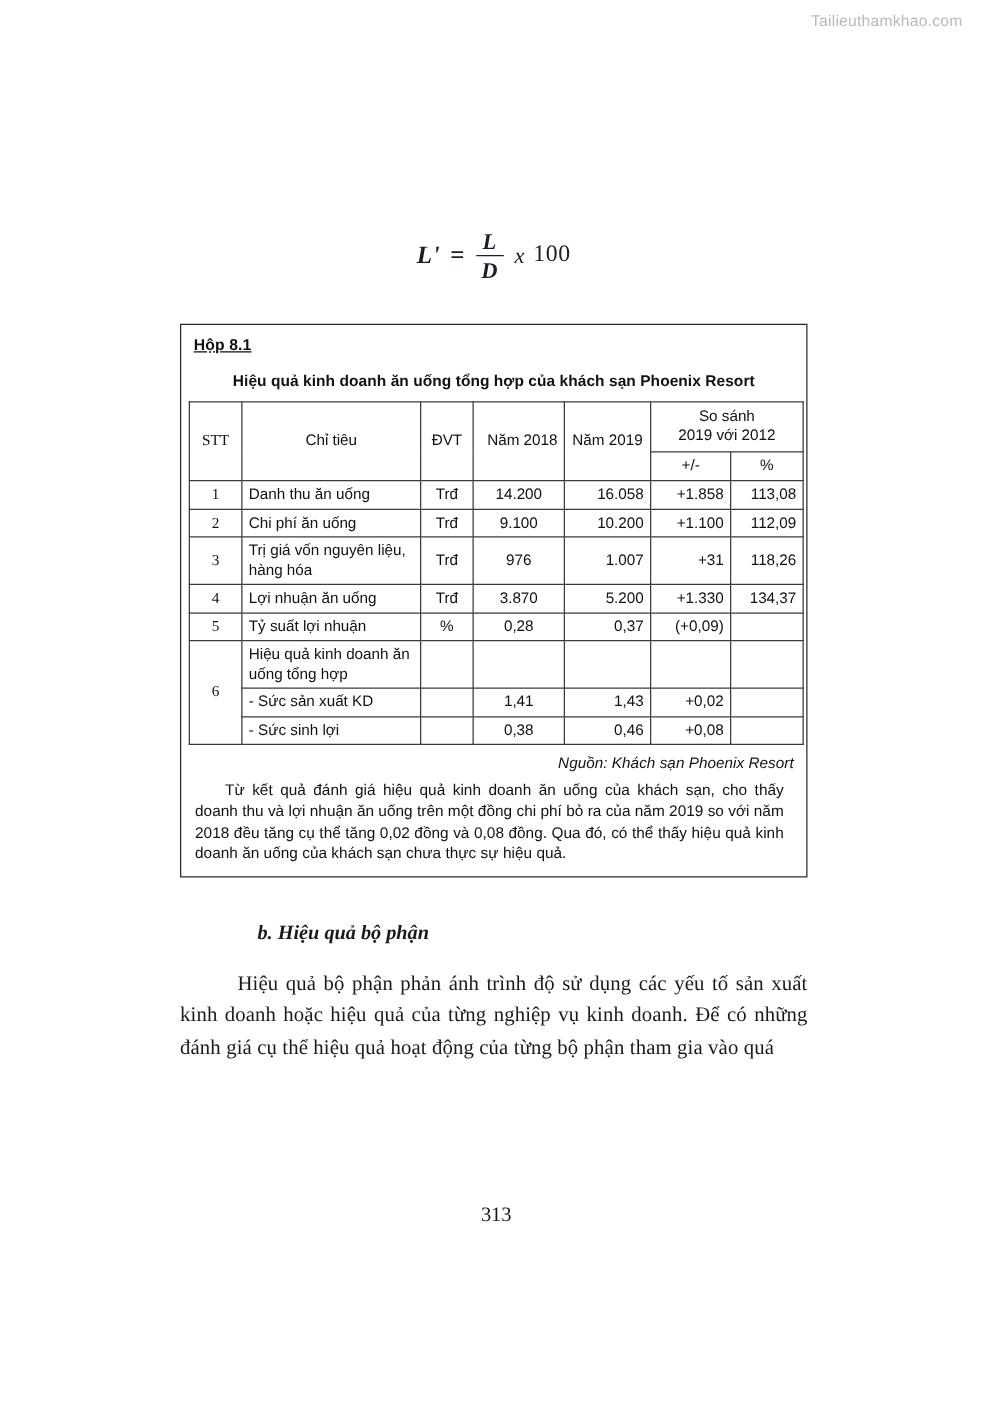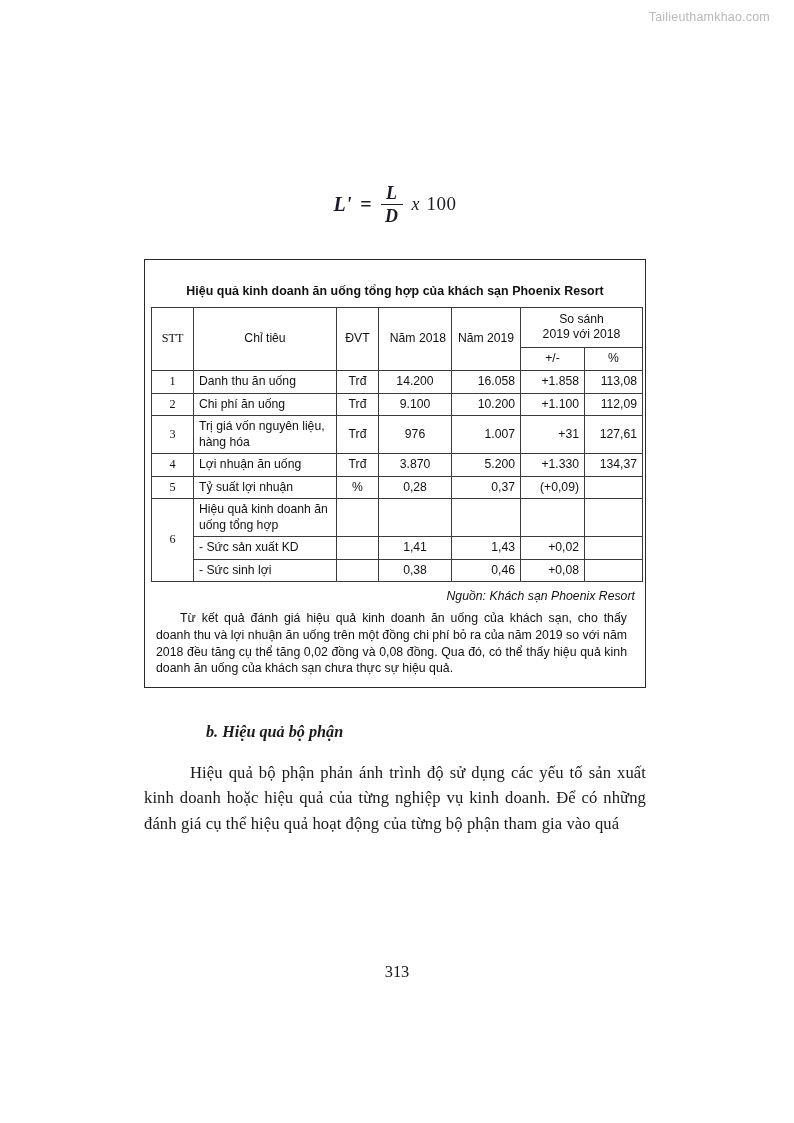--- a/index.html
+++ b/index.html
@@ -215,20 +215,21 @@
           <span class="den">D</span>
         </span>
         <span class="times">x</span>
         <span class="hundred">100</span>
       </span>
     </div>
 
 
     <div class="box">
 
+      <div class="box-label">Hộp 8.1</div>
 
       <div class="box-title">Hiệu quả kinh doanh ăn uống tổng hợp của khách sạn Phoenix Resort</div>
 
       <table class="data">
         <colgroup>
           <col class="c-stt">
             <col class="c-ind">
             <col class="c-dvt">
           <col class="c-y18">
             <col class="c-y19">
@@ -237,21 +238,21 @@
         </colgroup>
         <thead>
           <tr>
             <th class="c-stt h-tall" rowspan="2">STT</th>
             <th class="c-ind" rowspan="2">Chỉ tiêu</th>
             <th class="c-dvt" rowspan="2">ĐVT</th>
             <th class="c-y18 nowrapc" rowspan="2" style="text-align:right">Năm 2018</th>
             <th class="c-y19 nowrapc" rowspan="2" style="text-align:center">Năm 2019</th>
             <th colspan="2">
               <span>So sánh</span><br>
-              <span>2019 với 2018</span>
+              <span>2019 với 2012</span>
             </th>
           </tr>
           <tr>
             <th class="c-pm" style="text-align:center">+/-</th>
             <th class="c-pc" style="text-align:center">%</th>
           </tr>
         </thead>
         <tbody>
           <tr class="r-norm">
             <td class="c-stt">1</td>
@@ -271,21 +272,21 @@
             <td class="c-pm">+1.100</td>
             <td class="c-pc">112,09</td>
           </tr>
           <tr class="r-tall">
             <td class="c-stt">3</td>
             <td class="c-ind">Trị giá vốn nguyên liệu, hàng hóa</td>
             <td class="c-dvt">Trđ</td>
             <td class="c-y18">976</td>
             <td class="c-y19">1.007</td>
             <td class="c-pm">+31</td>
-            <td class="c-pc">127,61</td>
+            <td class="c-pc">118,26</td>
           </tr>
           <tr class="r-norm">
             <td class="c-stt">4</td>
             <td class="c-ind">Lợi nhuận ăn uống</td>
             <td class="c-dvt">Trđ</td>
             <td class="c-y18">3.870</td>
             <td class="c-y19">5.200</td>
             <td class="c-pm">+1.330</td>
             <td class="c-pc">134,37</td>
           </tr>

